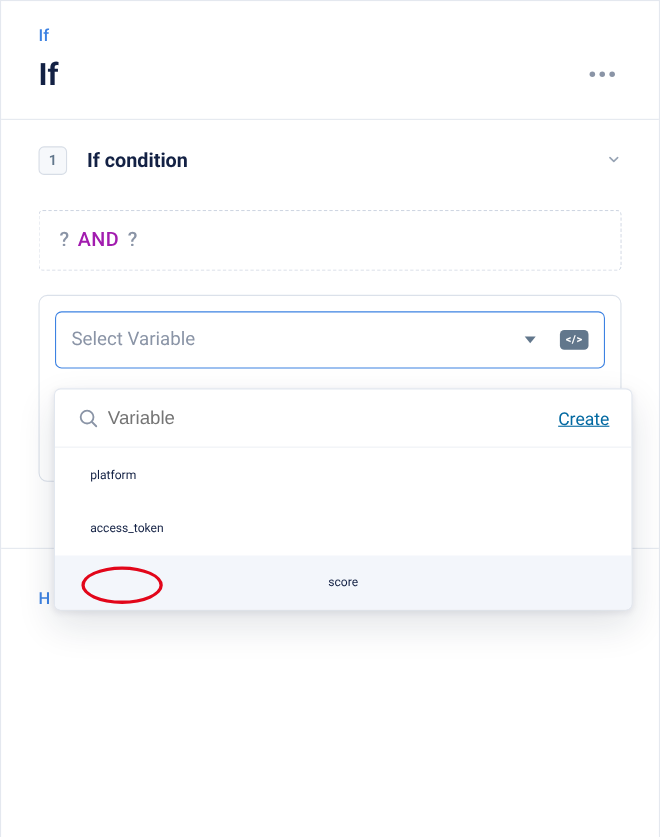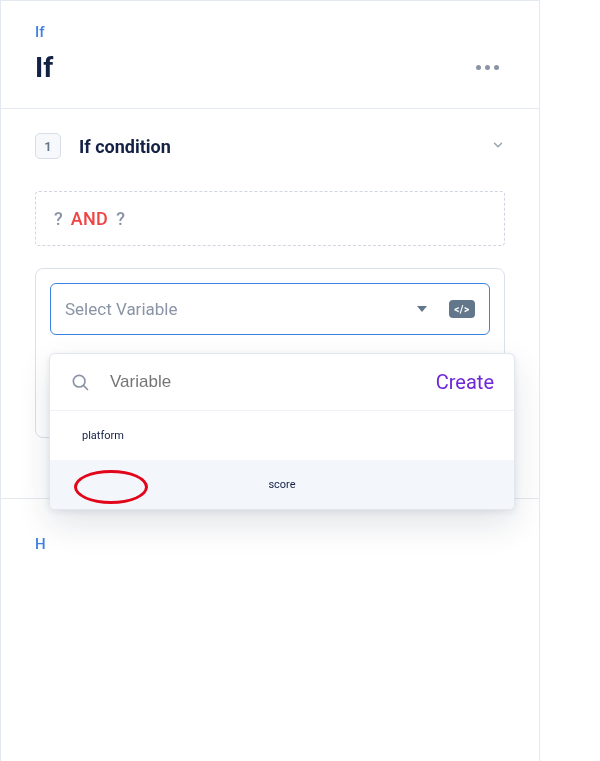--- a/index.html
+++ b/index.html
@@ -7,21 +7,21 @@
   body {
     font-family: -apple-system, BlinkMacSystemFont, "Segoe UI", Roboto, Helvetica, Arial, sans-serif;
     background: #ffffff;
     color: #132144;
     position: relative;
   }
   .panel {
     border-top: 1px solid #e4e8ef;
     border-left: 1px solid #e4e8ef;
     border-right: 1px solid #e4e8ef;
-    width: 540px;
+    width: 600px;
     min-height: 761px;
     position: relative;
   }
 
   
   .header {
     padding: 22px 34px 24px 34px;
     border-bottom: 1px solid #e4e8ef;
   }
   .breadcrumb {
@@ -78,21 +78,21 @@
   
   .expr-box{
     margin: 22px 34px 0 34px;
     border:1px dashed #cfd6e2;
     border-radius:4px;
     padding:16px 18px;
     font-size:18px;
     display:flex; gap:8px; align-items:center;
   }
   .qmark{ color:#8a94a6; font-weight:500;}
-  .and  { color:#ef4444; font-weight:500; letter-spacing:.3px;}
+  .and  { color:#a21caf; font-weight:500; letter-spacing:.3px;}
 
   
   .builder{
     margin: 22px 34px 0 34px;
     border:1px solid #dbe1ea;
     border-radius:8px;
     padding:14px 14px 34px 14px;
     position:relative;
     min-height:170px;
   }
@@ -137,33 +137,34 @@
     background:#fff;
     border:1px solid #e2e7ef;
     border-radius:6px;
     box-shadow: 0 14px 34px rgba(20,30,60,.12), 0 2px 6px rgba(20,30,60,.08);
     overflow:hidden;
     z-index:5;
   }
   .dd-search{
     display:flex;align-items:center;
     padding:16px 20px;
-    gap:20px;
+    gap:8px;
     border-bottom:1px solid #eef1f6;
   }
   .dd-search svg{flex:none;}
   .dd-search-input{
     flex:1;
     border:none; outline:none;
     font-size:17px;
     color:#8a94a6;
   }
   .dd-create{
-    color:#6d28d9;
-    font-size:20px;
+    color:#0369a1;
+    font-size:16px;
+    text-decoration:underline;
   }
   .dd-item{
     padding:18px 32px;
     font-size:11px;
     color:#132144;
     cursor:pointer;
     position:relative;
   }
   .dd-item.hover{
     background:#f3f6fb;
@@ -242,17 +243,18 @@
     <div class="dd-search">
       <svg width="20" height="20" viewBox="0 0 24 24" fill="none" stroke="#8a94a6" stroke-width="2" stroke-linecap="round" stroke-linejoin="round">
           <circle cx="11" cy="11" r="7"></circle>
           <line x1="21" y1="21" x2="16.65" y2="16.65"></line>
         </svg>
       <input class="dd-search-input" placeholder="Variable" style="">
       <span class="dd-create">Create</span>
     </div>
     <div id="dd-list">
         <div class="dd-item">platform</div>
+        <div class="dd-item">access_token</div>
         <div class="dd-item hover">score<div class="highlight-ring"></div></div>
       </div>
   </div>
 
 </div>
 
 </body></html>

